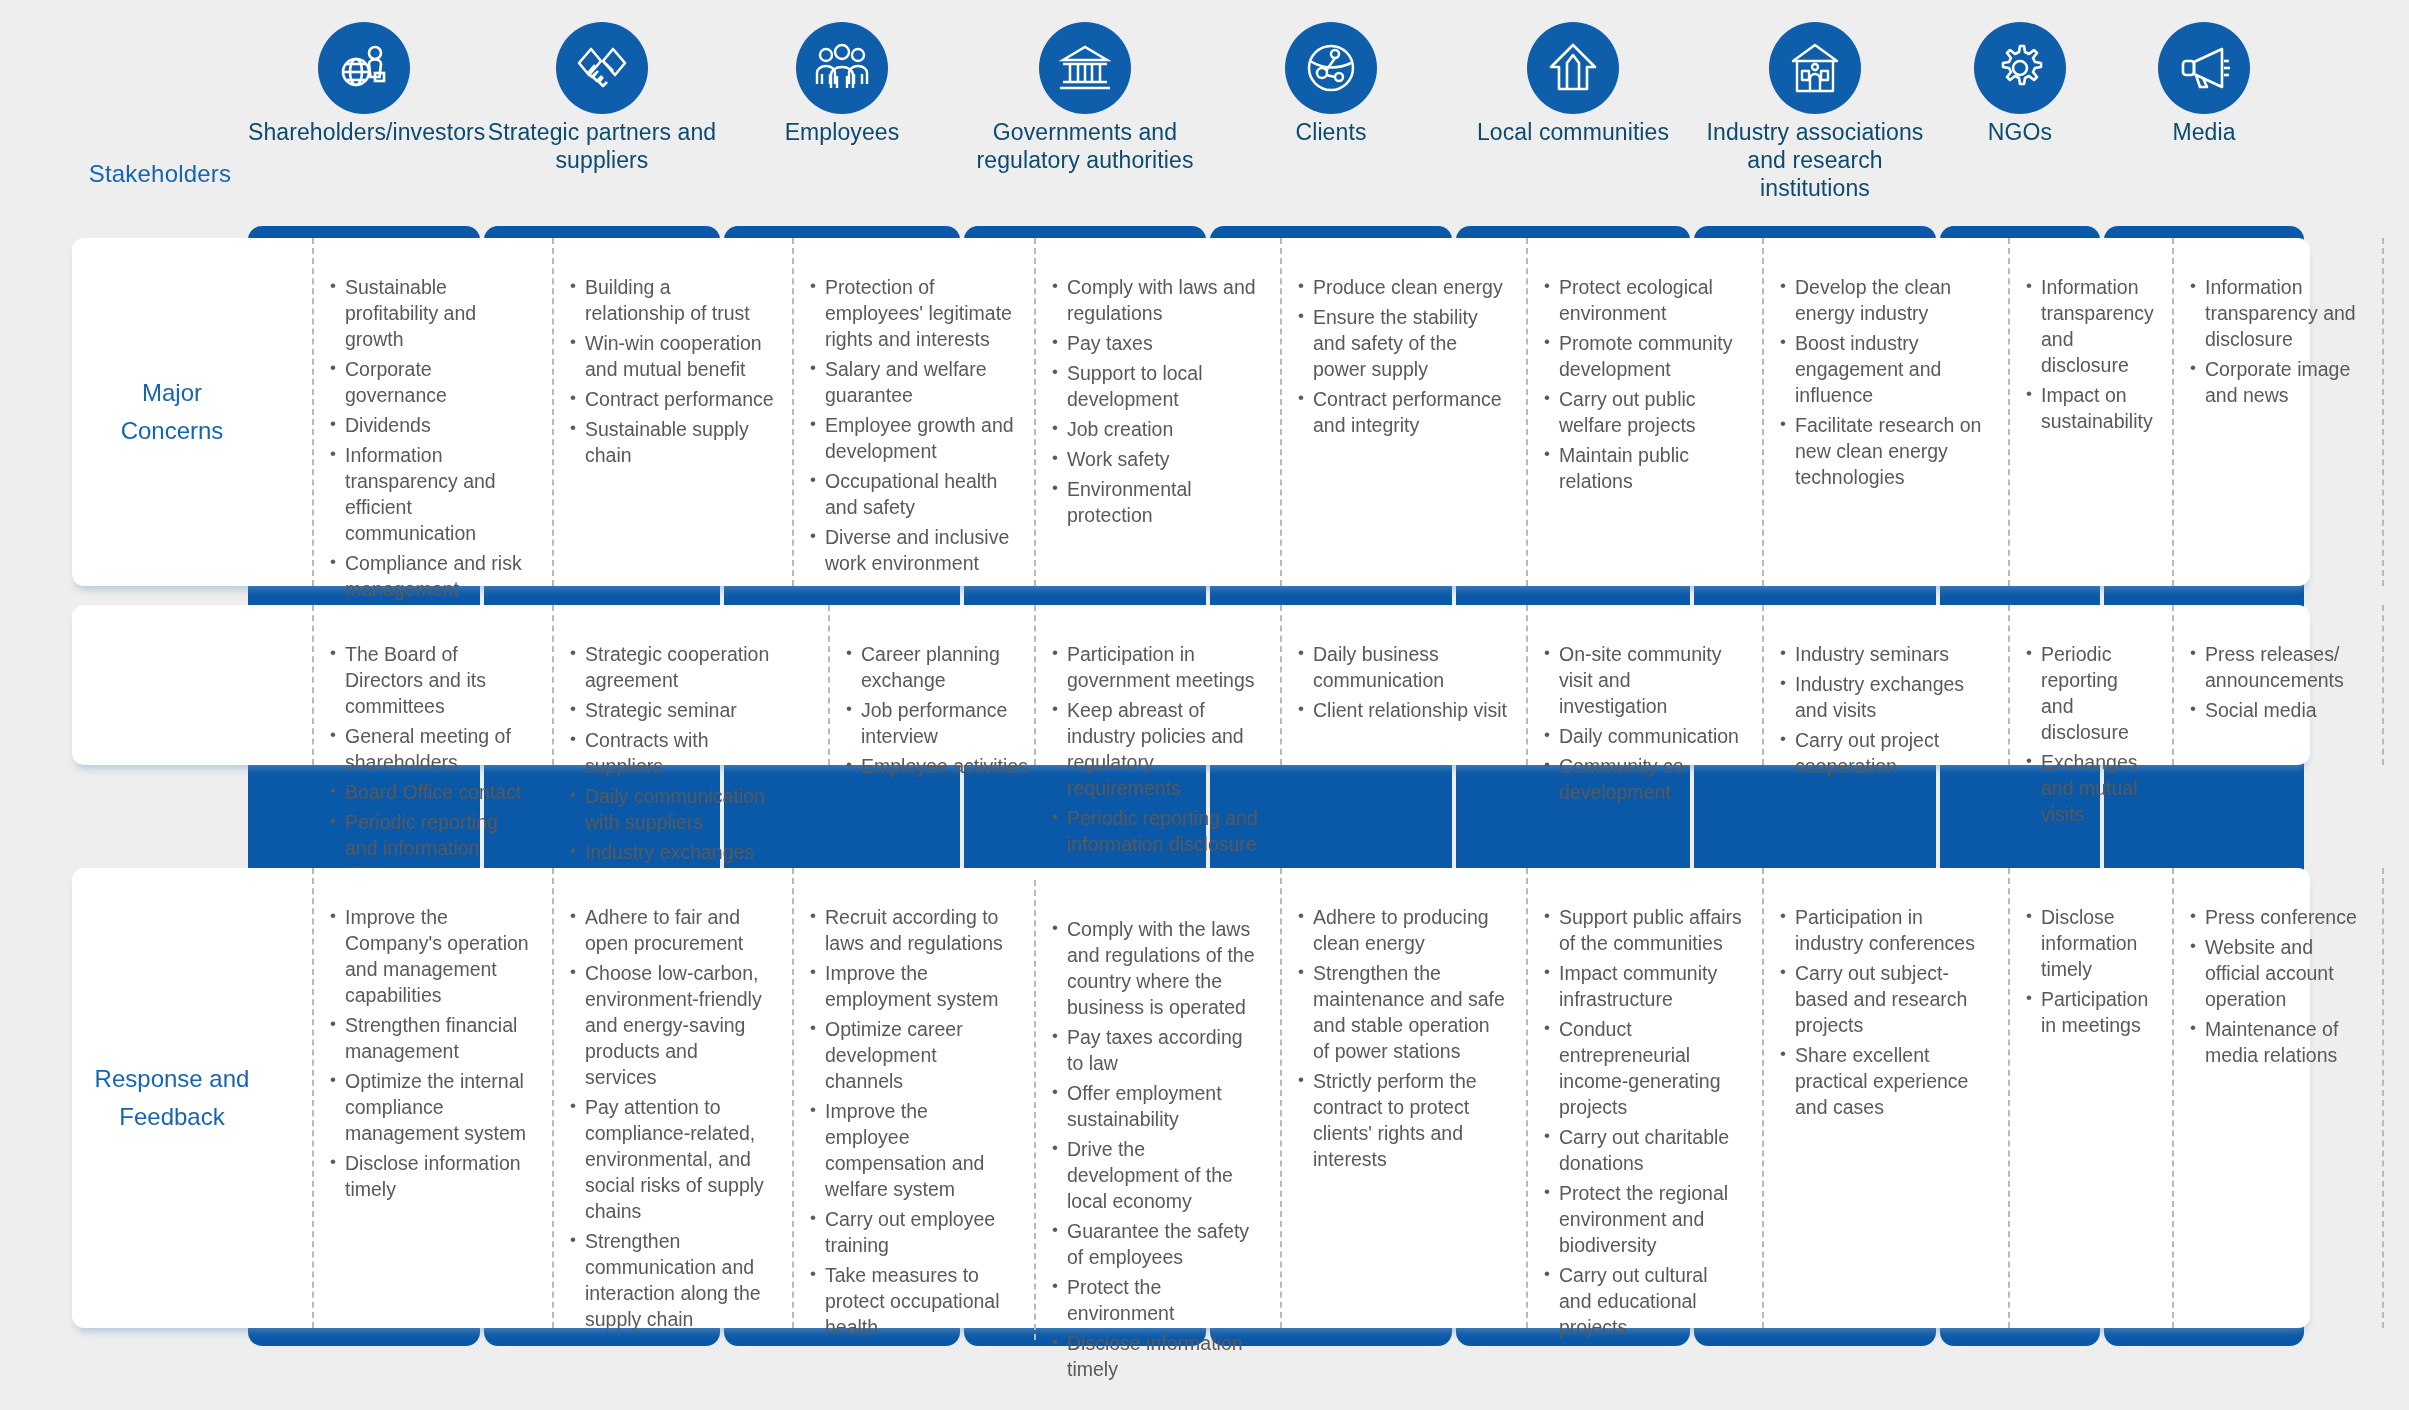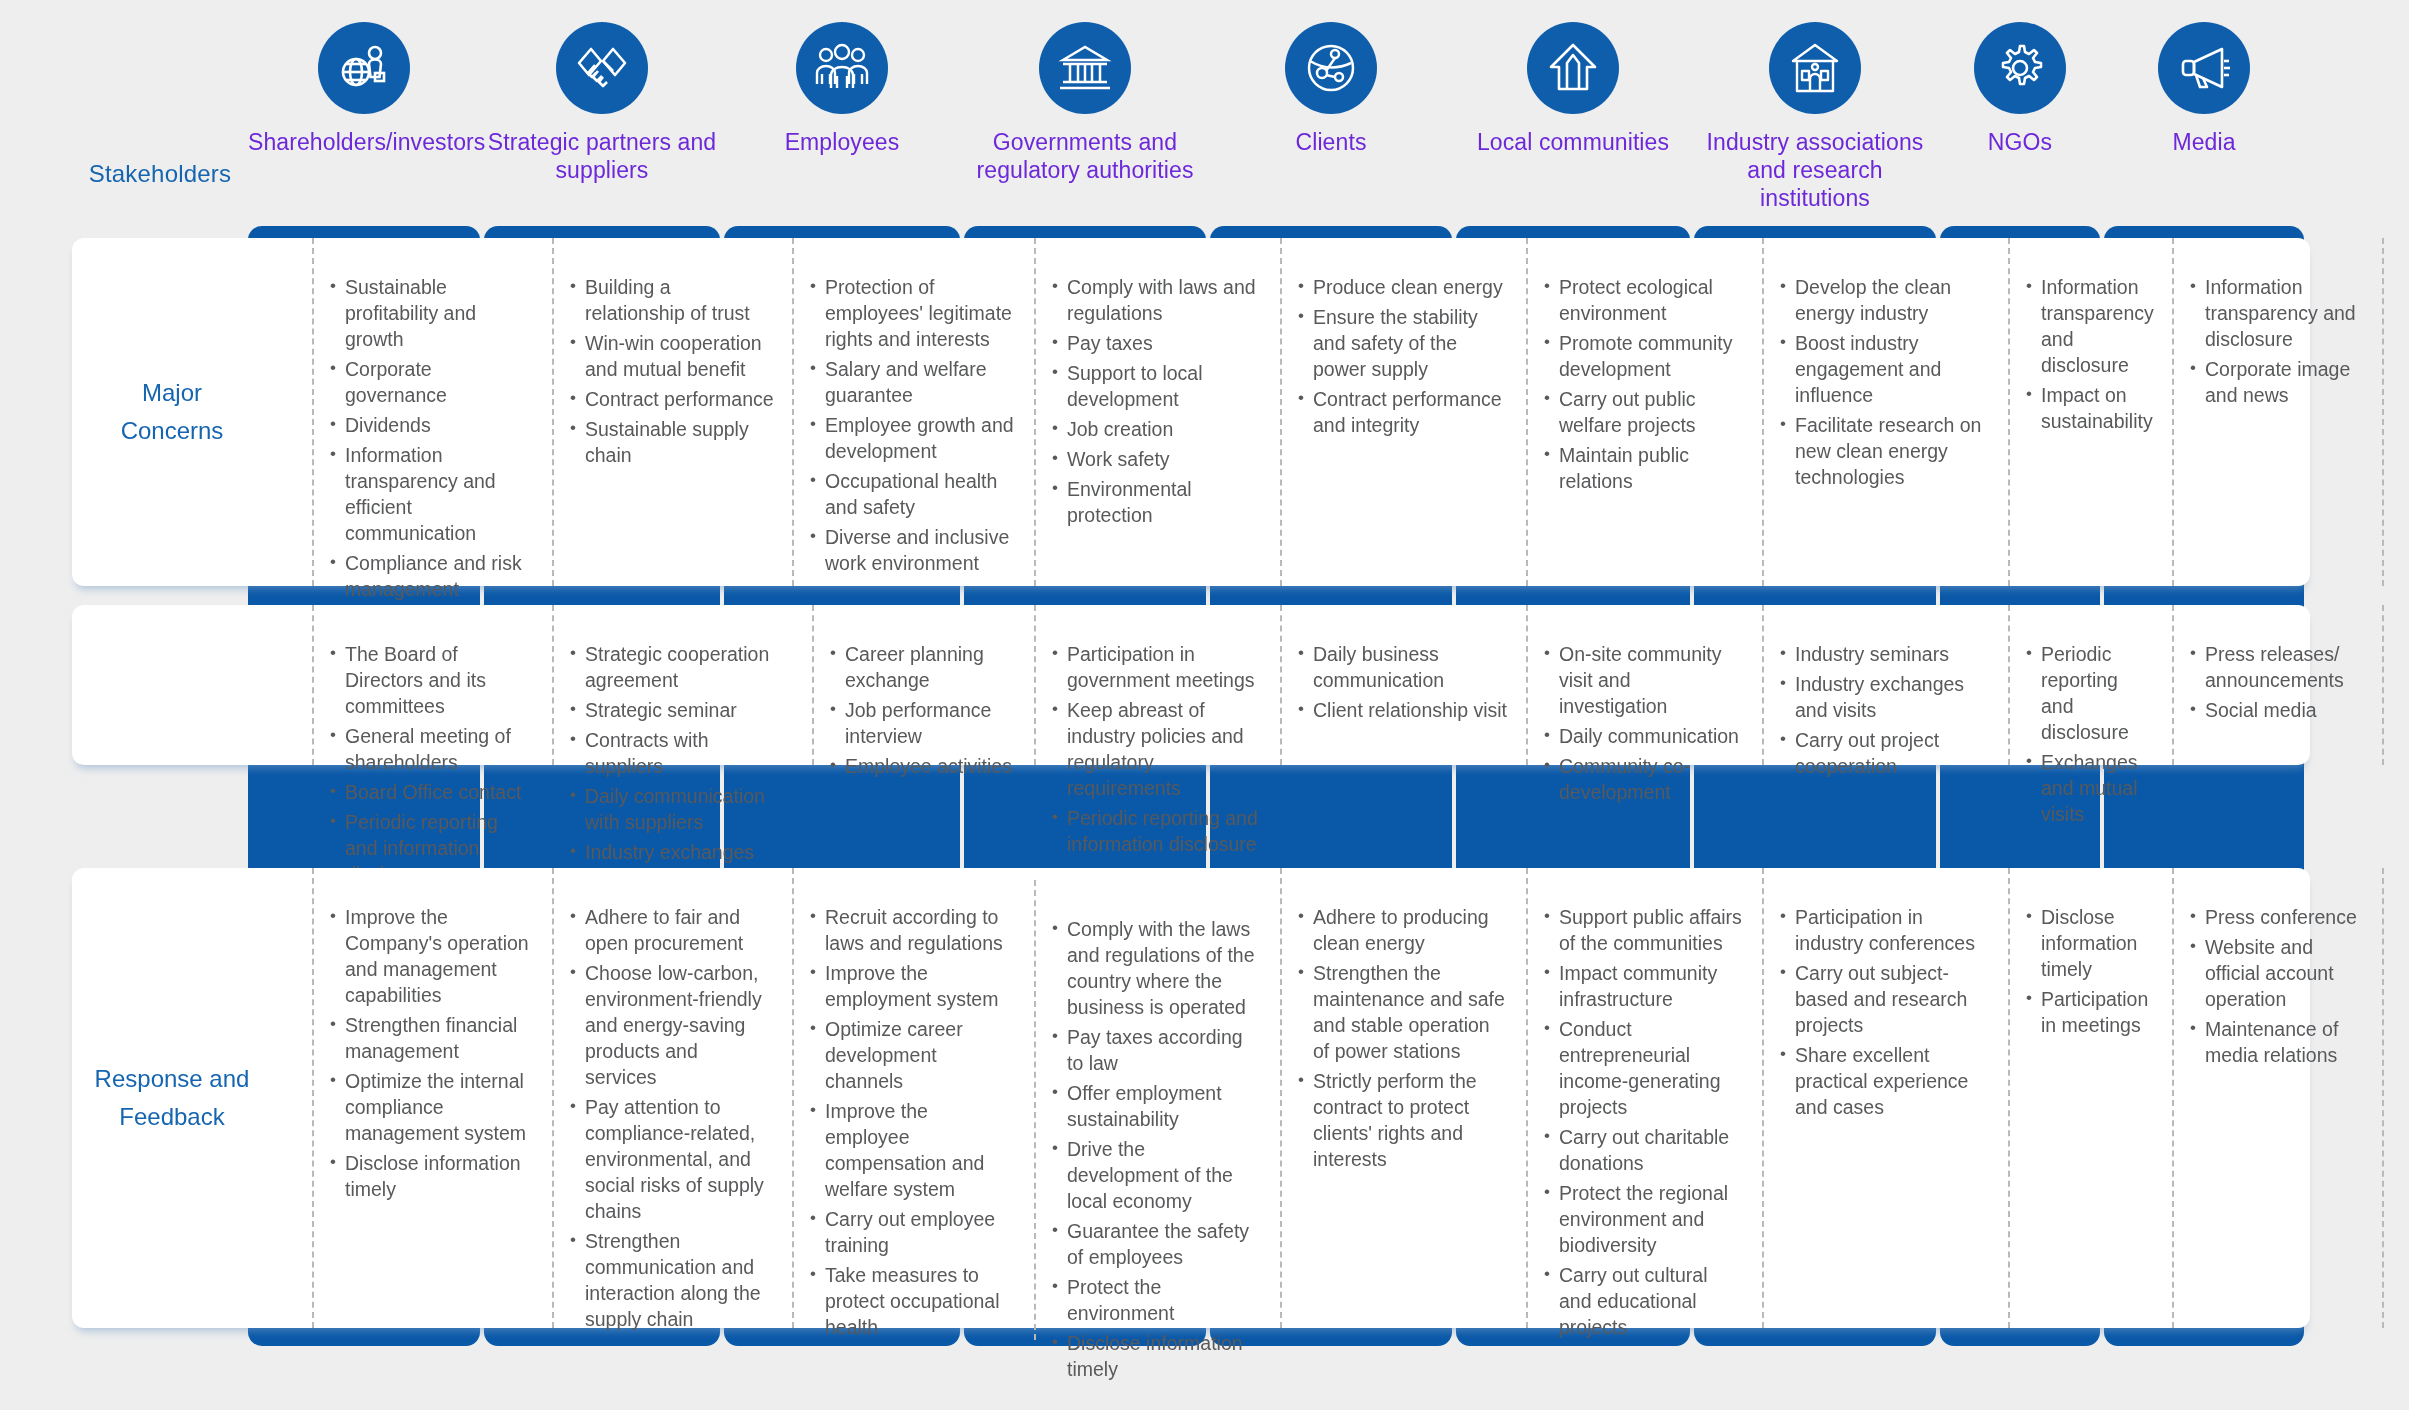--- a/index.html
+++ b/index.html
@@ -66,22 +66,22 @@
     height: 92px;
     border-radius: 50%;
     background: #0f5eac;
     margin: 22px auto 0 auto;
     display: flex;
     align-items: center;
     justify-content: center;
   }
   .icon-circle svg { display: block; }
   .head-title {
-    margin-top: 14px;
-    color: #6d28d9;
+    margin-top: 4px;
+    color: #0c4a6e;
     font-size: 23px;
     line-height: 28px;
     letter-spacing: .1px;
   }
 
   
   .rows-layer {
     position: absolute;
     left: 0; top: 0;
     width: 2409px;
@@ -245,21 +245,21 @@
         </div>
         <div class="cell" style="left: 480px; width: 240px;">
           <ul class="bullets">
             <li>Strategic cooperation agreement</li>
             <li>Strategic seminar</li>
             <li>Contracts with suppliers</li>
             <li>Daily communication with suppliers</li>
             <li>Industry exchanges</li>
           </ul>
         </div>
-        <div class="cell" style="left: 740px; width: 242px;">
+        <div class="cell" style="left: 756px; width: 242px;">
           <ul class="bullets">
             <li>Career planning exchange</li>
             <li>Job performance interview</li>
             <li>Employee activities</li>
           </ul>
         </div>
         <div class="cell" style="left: 962px; width: 246px;">
           <ul class="bullets">
             <li>Participation in government meetings</li>
             <li>Keep abreast of industry policies and regulatory requirements</li>

